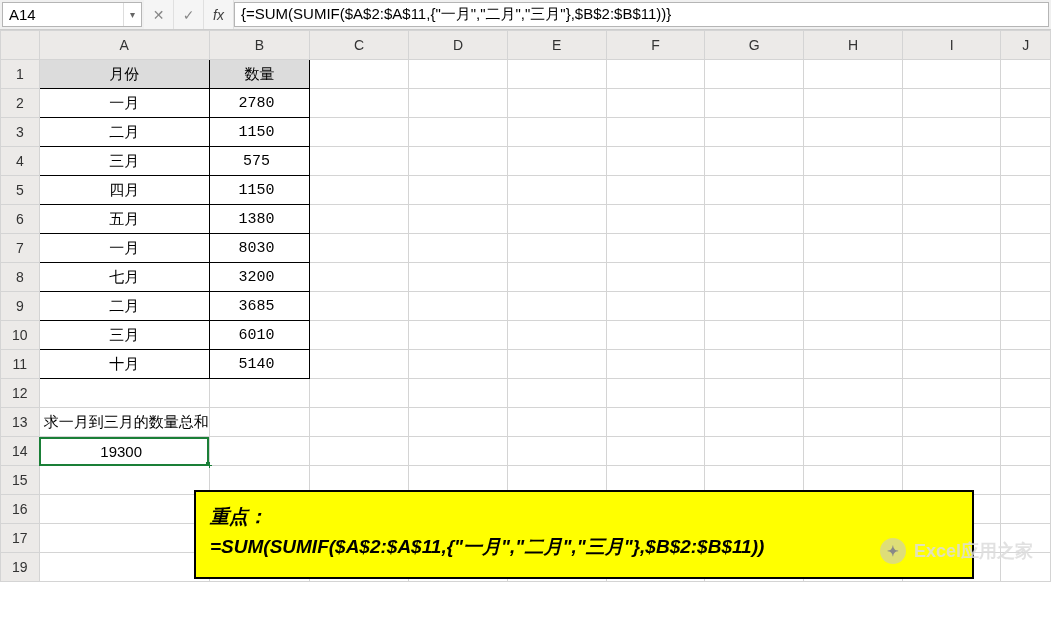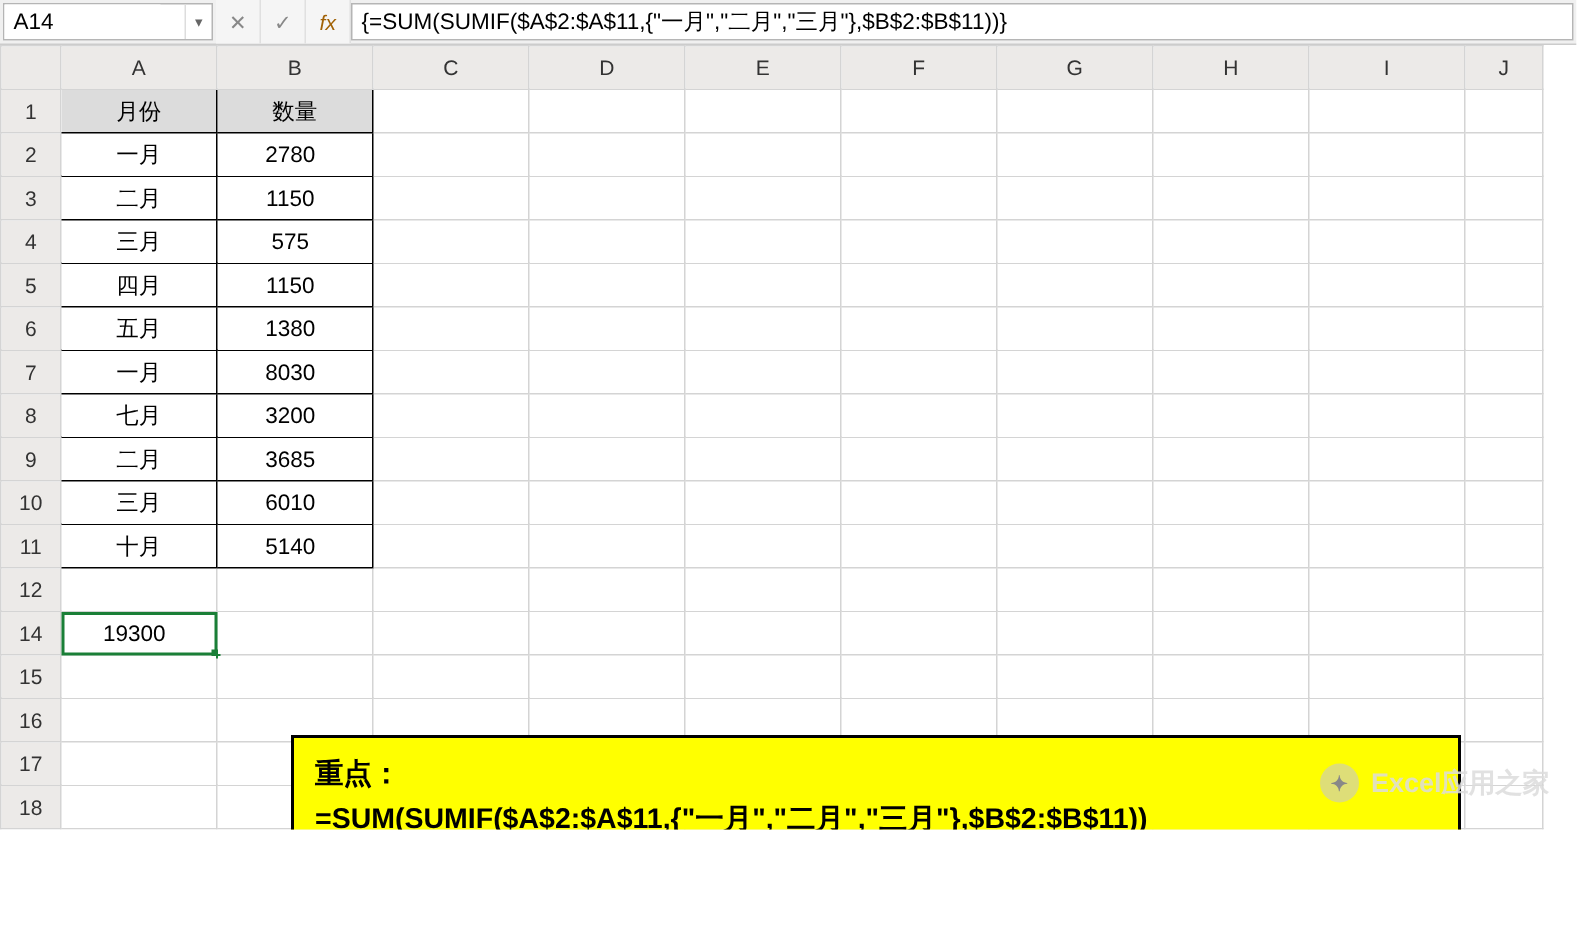--- a/index.html
+++ b/index.html
@@ -59,21 +59,21 @@
     font-size: 14px;
     border-right: 1px solid #e0e0e0;
     background: #f5f5f5;
   }
   .fx-label {
     width: 30px;
     display: flex;
     align-items: center;
     justify-content: center;
     font-style: italic;
-    color: #a16207;
+    color: #404040;
     font-size: 14px;
     border-right: 1px solid #e0e0e0;
     background: #f5f5f5;
   }
   .formula-input {
     flex: 1;
     background: #fff;
     border: 1px solid #b5b5b5;
     margin: 2px 2px 2px 0;
     padding: 0 6px;
@@ -115,21 +115,21 @@
   .col-rowhdr { width: 40px; }
   .col-A { width: 104px; }
   .col-B { width: 104px; }
   .col-std { width: 104px; }
   .col-narrow { width: 52px; }
 
   
   .data-cell {
     border: 1px solid #000 !important;
     font-size: 17px;
-    font-family: Liberation Sans, sans-serif;
+    font-family: Liberation Mono, monospace;
     margin-left: 16px;
   }
   .hdr-cell {
     background: #dcdcdc !important;
     font-weight: bold;
     border: 1px solid #000 !important;
     font-size: 18px;
     font-family: Liberation Sans, sans-serif;
   }
   .num-cell { text-align: right; padding-right: 6px !important; }
@@ -157,20 +157,21 @@
     top: 460px;
     width: 780px;
     background: #ffff00;
     border: 2px solid #000;
     padding: 10px 14px 14px 14px;
     font-size: 19px;
     font-weight: bold;
     font-family: "SimHei","黑体",sans-serif;
     line-height: 1.6;
     z-index: 5;
+    font-style: italic;
   }
 
   
   .watermark {
     position: absolute;
     right: 18px;
     bottom: 18px;
     display: flex;
     align-items: center;
     gap: 8px;
@@ -382,20 +383,33 @@
           <td></td>
           <td></td>
           <td></td>
           <td></td>
           <td></td>
           <td></td>
           <td></td>
           <td></td>
         </tr>
         <tr>
+          <th>13</th>
+          <td class="txt-left">求一月到三月的数量总和</td>
+          <td></td>
+          <td></td>
+          <td></td>
+          <td></td>
+          <td></td>
+          <td></td>
+          <td></td>
+          <td></td>
+          <td></td>
+        </tr>
+        <tr>
           <th>14</th>
           <td class="selected-cell">19300</td>
           <td></td>
           <td></td>
           <td></td>
           <td></td>
           <td></td>
           <td></td>
           <td></td>
           <td></td>
@@ -434,21 +448,21 @@
           <td></td>
           <td></td>
           <td></td>
           <td></td>
           <td></td>
           <td></td>
           <td></td>
           <td></td>
         </tr>
         <tr>
-          <th>18</th>
+          <th>19</th>
           <td></td>
           <td></td>
           <td></td>
           <td></td>
           <td></td>
           <td></td>
           <td></td>
           <td></td>
           <td></td>
           <td></td>

